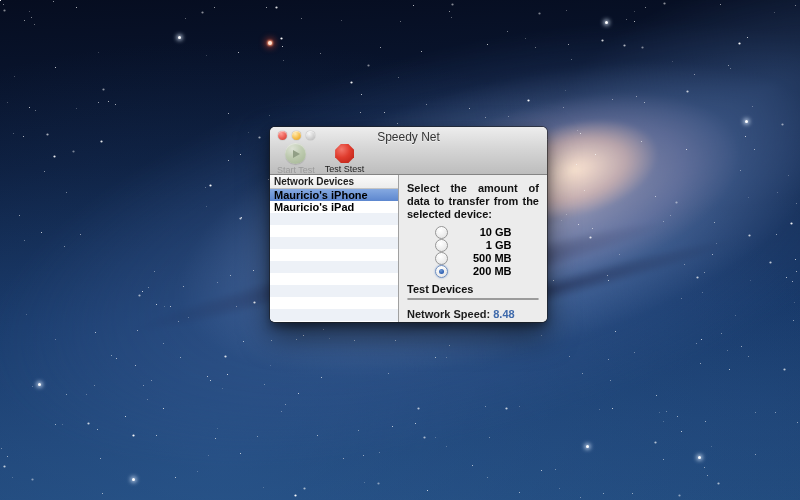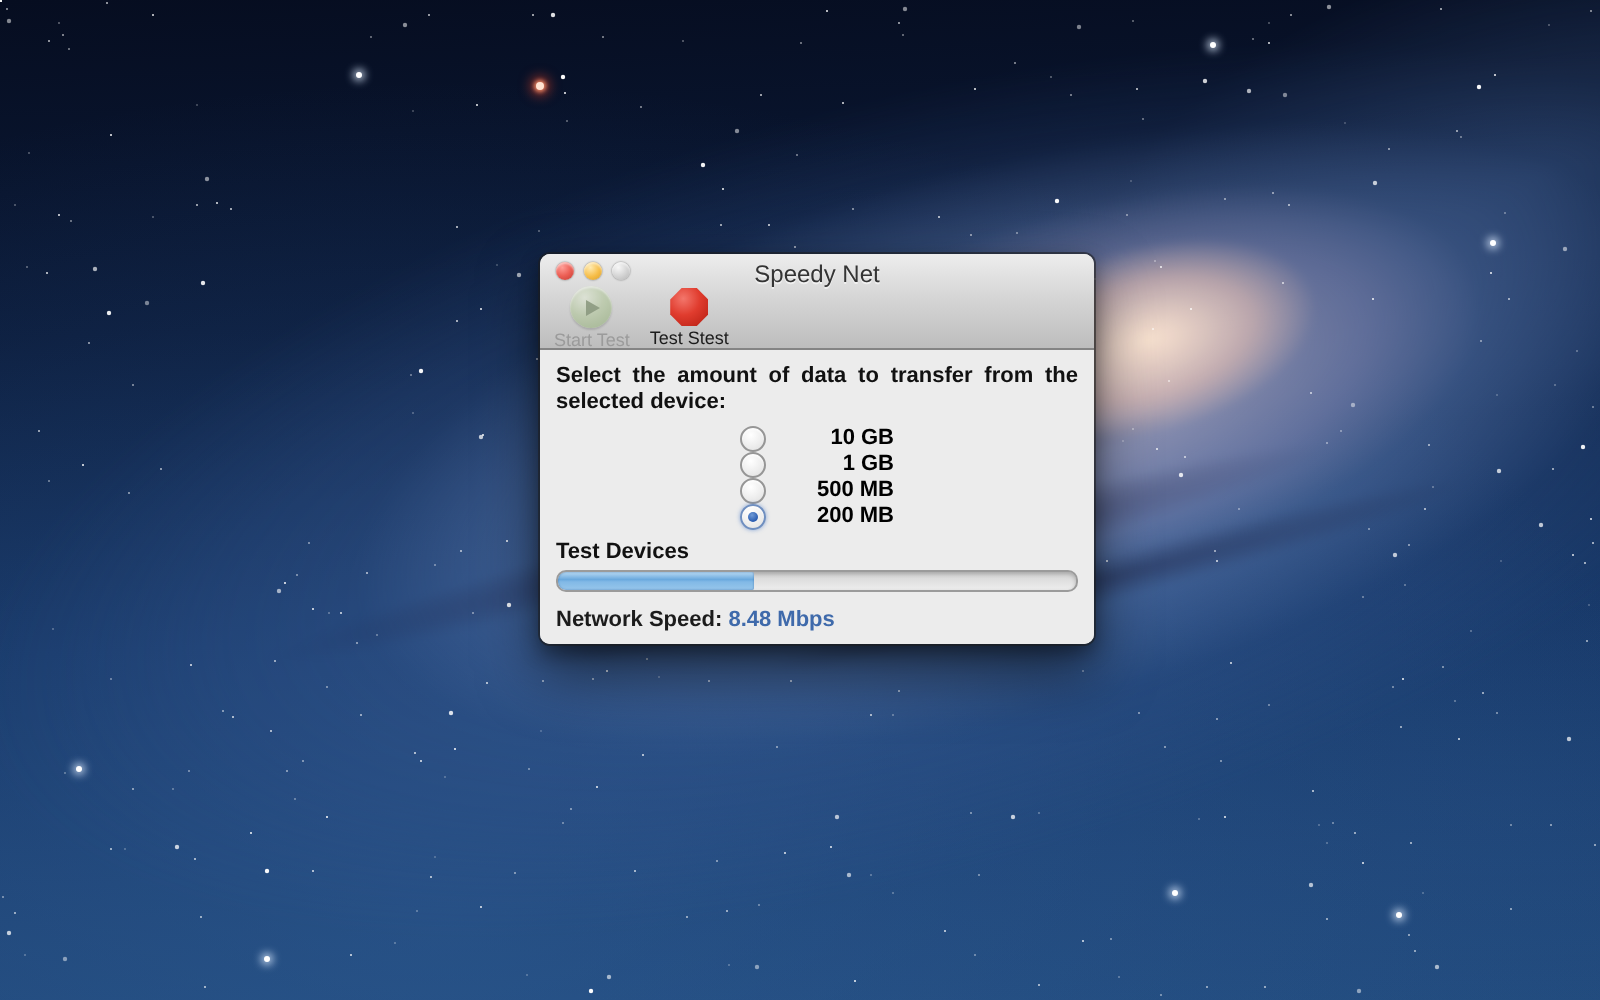--- a/index.html
+++ b/index.html
@@ -124,20 +124,37 @@
           <span class="tlabel">Start Test</span>
         </div>
         <div class="tbtn" id="stop-btn">
           <span class="stop-icon"></span>
           <span class="tlabel">Test Stest</span>
         </div>
       </div>
     </div>
 
     <div class="content">
+      <div class="listpane">
+        <div class="listheader">Network Devices</div>
+        <div class="rows">
+          <div class="row selected">Mauricio's iPhone</div>
+          <div class="row">Mauricio's iPad</div>
+          <div class="row"></div>
+          <div class="row"></div>
+          <div class="row"></div>
+          <div class="row"></div>
+          <div class="row"></div>
+          <div class="row"></div>
+          <div class="row"></div>
+          <div class="row"></div>
+          <div class="row"></div>
+          <div class="row"></div>
+        </div>
+      </div>
 
       <div class="panel">
         <p class="instruction">Select the amount of data to transfer from the selected device:</p>
         <div class="radios">
           <label class="radiorow">
             <span class="radio"></span>
             <span class="rlabel">10 GB</span>
           </label>
           <label class="radiorow">
             <span class="radio"></span>

